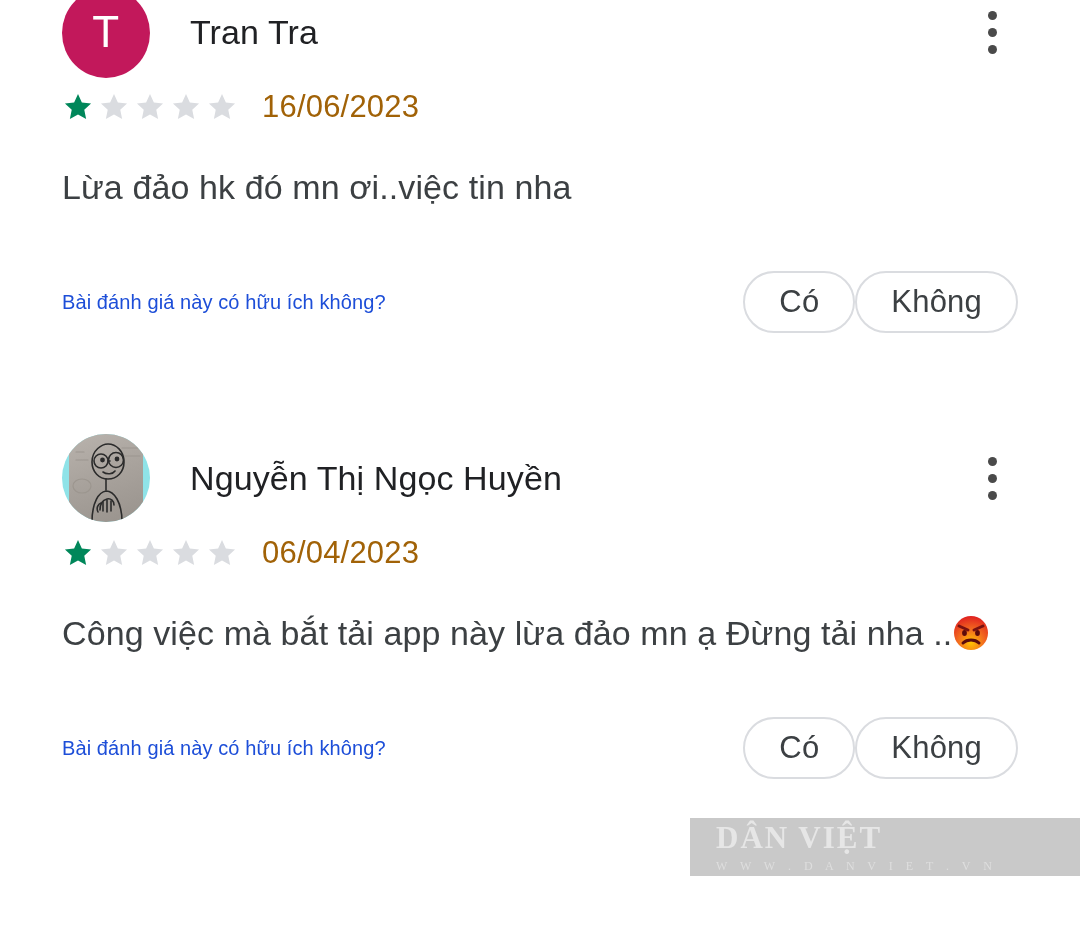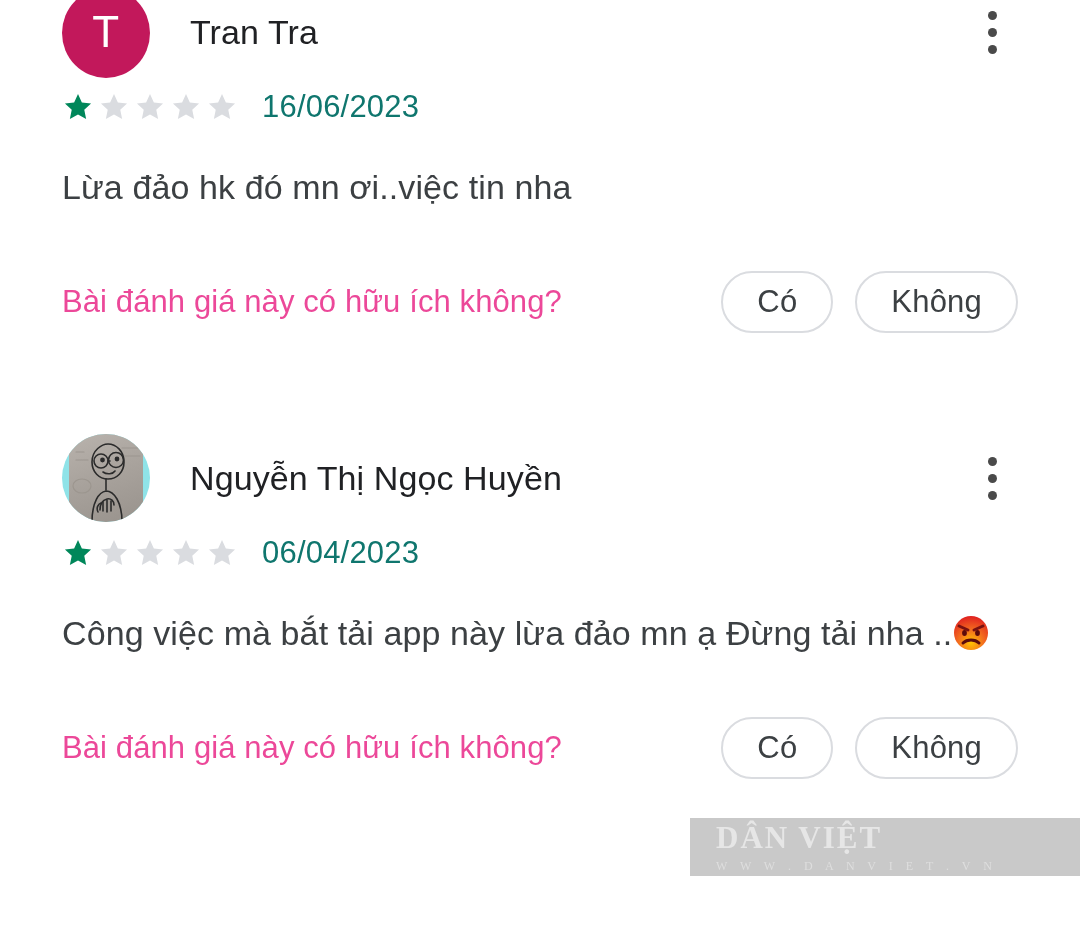--- a/index.html
+++ b/index.html
@@ -123,21 +123,21 @@
     gap: 4px;
   }
   .star {
     width: 32px;
     height: 32px;
     display: block;
   }
   .review-date {
     margin-left: 24px;
     font-size: 31px;
-    color: #0f766e;
+    color: #a16207;
     letter-spacing: 0.2px;
     white-space: nowrap;
   }
 
   
   .review-body {
     padding: 26px 62px 0 62px;
     font-size: 34px;
     line-height: 1.62;
     color: #3c4043;
@@ -161,30 +161,29 @@
     position: relative;
     display: flex;
     align-items: center;
     padding-left: 62px;
     padding-right: 62px;
   }
   #helpful-0 { margin-top: 52px; }
   #helpful-1 { margin-top: 56px; }
 
   .helpful-question {
-    font-size: 31px;
-    color: #ec4899;
+    font-size: 20px;
+    color: #1d4ed8;
     letter-spacing: 0.1px;
     white-space: nowrap;
   }
   .helpful-buttons {
     margin-left: auto;
     display: flex;
     align-items: center;
-    gap: 22px;
     justify-content: center;
   }
   .pill-button {
     border: 2px solid #dadce0;
     border-radius: 40px;
     background: transparent;
     color: #3c4043;
     font-family: inherit;
     font-size: 31px;
     letter-spacing: 0.2px;

